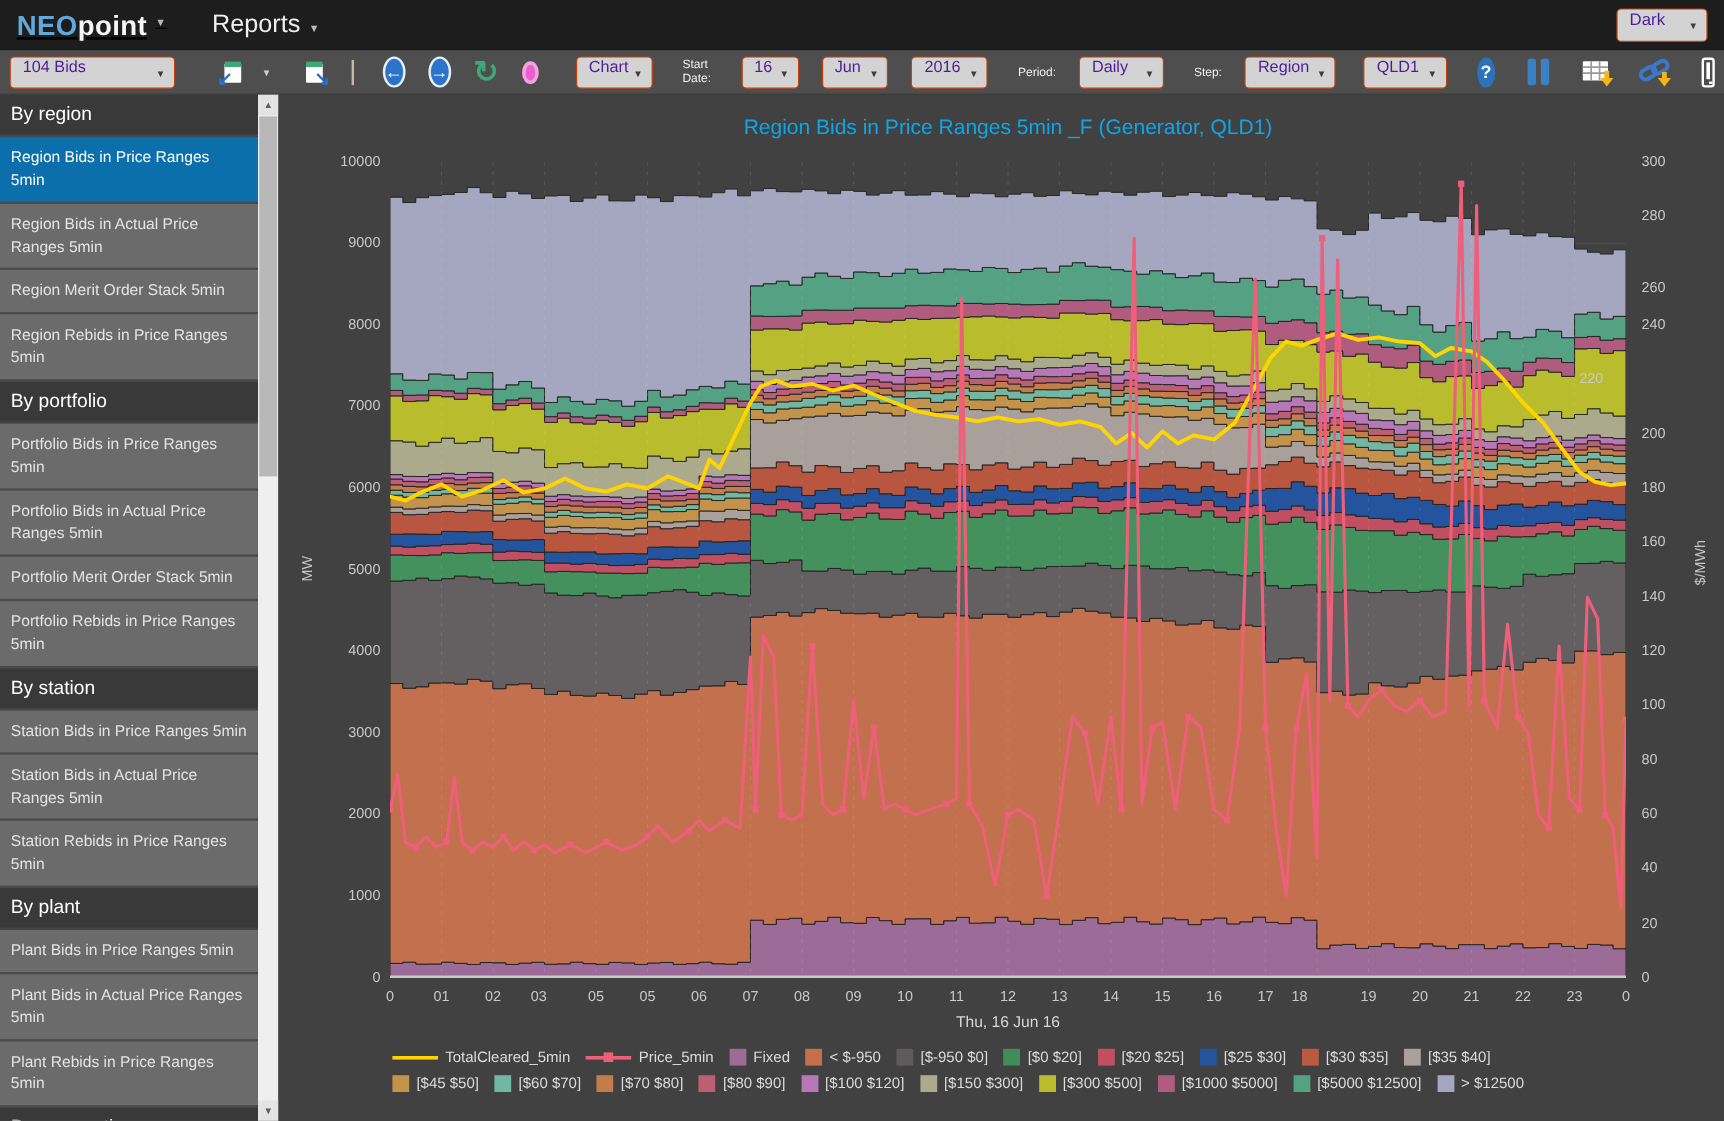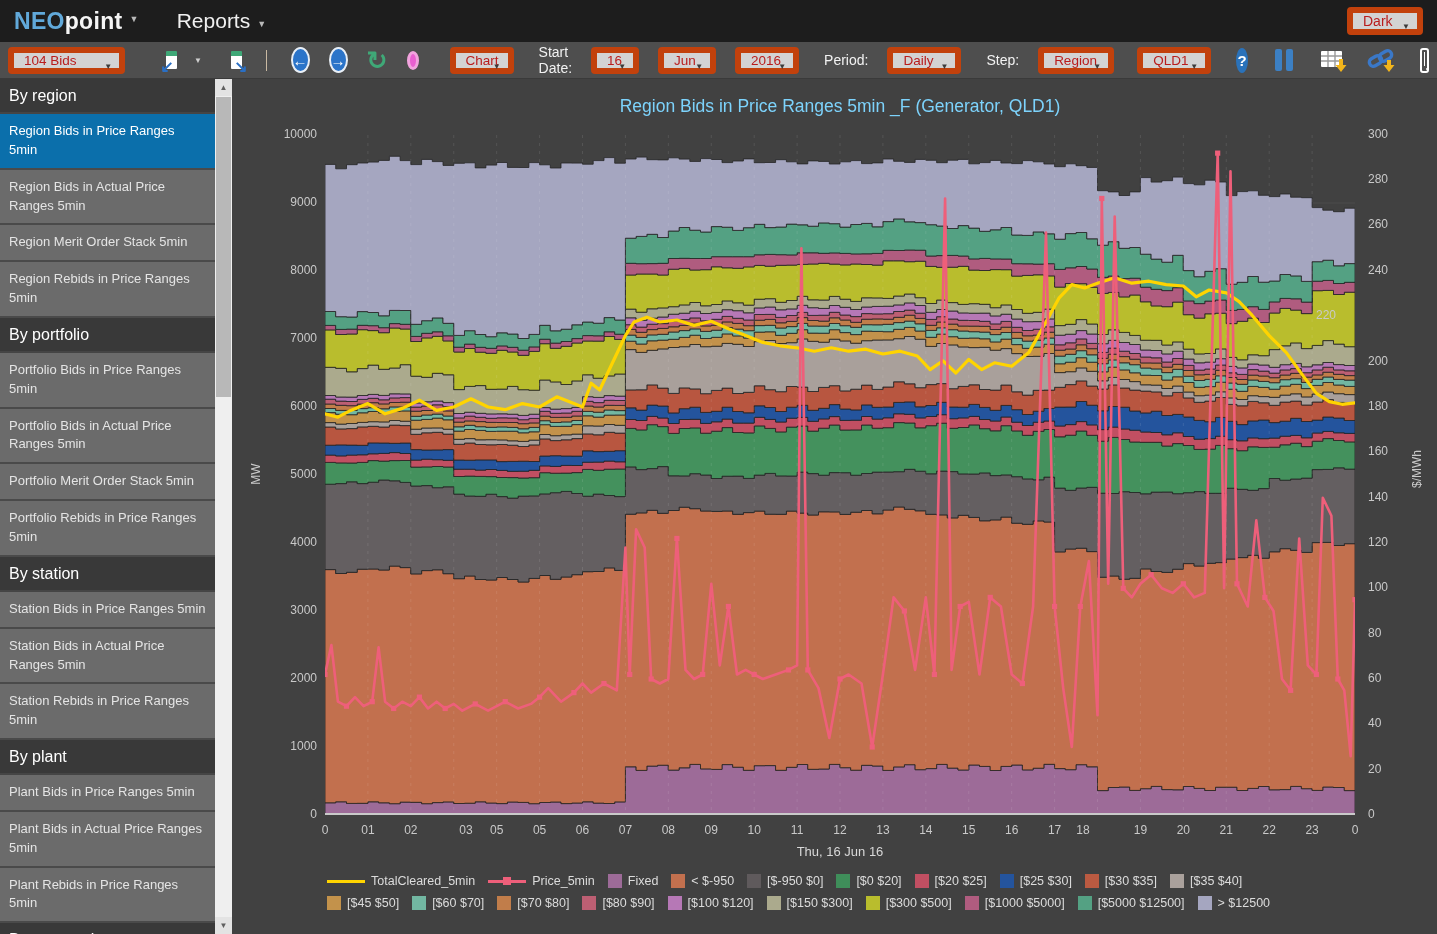--- a/index.html
+++ b/index.html
@@ -1,38 +1,38 @@
 <!DOCTYPE html>
 <html><head>
 <meta charset="utf-8">
 <style>
   * { box-sizing: border-box; margin: 0; padding: 0; }
   html,body { width:1437px; height:934px; overflow:hidden; background:#414141;
     font-family:"Liberation Sans", sans-serif; }
 
   
   .topbar { height:42px; background:#1d1d1d; display:flex; align-items:center; padding:0 14px; }
-  .brand { font-size:23px; font-weight:bold; letter-spacing:0.3px; cursor:pointer; display:flex; align-items:flex-start;}
+  .brand { font-size:23px; font-weight:bold; letter-spacing:0.3px; cursor:pointer; display:flex; align-items:flex-start;text-decoration:underline;}
   .brand .neo { color:#61a9da; }
   .brand .point { color:#f5f5f5; }
   .menu-caret { color:#b9b9b9; font-size:9px; margin-left:7px; margin-top:6px;}
   .top-menu { color:#f0f0f0; font-size:21px; margin-left:38px; cursor:pointer; display:flex; align-items:center;}
   .top-spacer { flex:1; }
 
   
-  .dd { background:#d3d3d3; color:#b91c1c; font-size:13.5px; border-radius:4px; height:27px;
-        display:inline-flex; align-items:center; padding:0 22px 0 10px; position:relative;
-        cursor:pointer; border:6px solid #c2410c; white-space:nowrap; }
+  .dd { background:#d3d3d3; color:#4c1d95; font-size:13.5px; border-radius:4px; height:27px;
+        display:inline-flex; align-items:flex-start; padding:0 22px 0 10px; position:relative;
+        cursor:pointer; border:1px solid #c2410c; white-space:nowrap; }
   .dd::after { content:"▼"; font-size:8px; color:#3c3c3c; position:absolute; right:7px; top:9px; }
   .dd.theme { height:28px; min-width:76px; font-size:14px; }
 
   
   .toolbar { height:37px; background:#4e4e4e; border-bottom:1px solid #3a3a3a;
              display:flex; align-items:center; padding:0 8px; gap:19px; }
-  .tb-label { color:#f2f2f2; font-size:14px; margin-left:6px; }
+  .tb-label { color:#f2f2f2; font-size:10px; margin-left:6px; }
   .sep { width:2px; height:21px; background:#c9b9a2; margin:0 5px; }
   .winicon { width:23px; height:18px; background:#fff; border-top:5px solid #3fa877; position:relative; border-radius:1px; cursor:pointer;}
   .winicon .ar { position:absolute; font-size:16px; font-weight:bold; color:#2a6fc4; bottom:-7px; }
   .winicon .ar.l { left:-6px; } .winicon .ar.r { right:-6px; }
   .mini-caret { color:#cfcfcf; font-size:8px; margin-left:-2px; cursor:pointer;}
   .nav-circle { width:26px; height:26px; border-radius:50%; background:#2b74c9; border:2px solid #e9eff6;
                 color:#fff; font-weight:bold; font-size:15px; display:flex; align-items:center; justify-content:center;
                 cursor:pointer; line-height:1;}
   .refresh { color:#3fa877; font-weight:bold; font-size:25px; line-height:22px; cursor:pointer;}
   .rec { width:19px; height:19px; border-radius:50%; background:#e95fd0; border:3px solid #f2a3de; cursor:pointer;}
@@ -54,21 +54,21 @@
   .sb-item.selected { background:#0b6fab; color:#ffffff; }
   .sb-scroll { width:17px; background:#efefef; position:relative; }
   .sb-arrow { position:absolute; left:0; width:17px; height:17px; background:#e3e3e3; color:#5f5f5f;
               font-size:8px; text-align:center; line-height:17px; cursor:pointer;}
   .sb-arrow.up { top:0; } .sb-arrow.down { bottom:0; }
   .sb-thumb { position:absolute; top:18px; left:1px; width:15px; height:300px; background:#b8b8b8; cursor:grab;}
 
   
   .chart-pane { position:relative; flex:1; background:#414141; overflow:hidden; }
   .chart-title { position:absolute; left:93px; width:1030px; top:17px; text-align:center;
-                 color:#7dd3fc; font-size:17.5px; }
+                 color:#0ea5e9; font-size:17.5px; }
   #chartsvg { position:absolute; left:93px; top:56px; }
   .tick { position:absolute; font-size:12px; color:#c9c9c9; }
   .axis-unit { position:absolute; font-size:12px; color:#c9c9c9; }
   .axis-unit.left  { left:2px; top:388px; transform:rotate(-90deg); transform-origin:center; width:44px; text-align:center;}
   .axis-unit.right { left:1160px; top:383px; transform:rotate(-90deg); transform-origin:center; width:50px; text-align:center;}
   .date-label { position:absolute; left:93px; width:1030px; top:765px; text-align:center; color:#d8d8d8; font-size:13px; }
   .legend-row { position:absolute; left:95px; width:1115px; display:flex; align-items:center; flex-wrap:nowrap; }
   .legend-row.r1 { top:795px; } .legend-row.r2 { top:817px; }
   .lg-item { display:inline-flex; align-items:center; margin-right:13px; cursor:pointer; }
   .lg-swatch { width:14px; height:14px; display:inline-block; }
@@ -401,27 +401,27 @@
       <div class="tick" style="left: 1136px; top: 592px; width: 40px;">60</div>
       <div class="tick" style="left: 1136px; top: 546.667px; width: 40px;">80</div>
       <div class="tick" style="left: 1136px; top: 501.333px; width: 40px;">100</div>
       <div class="tick" style="left: 1136px; top: 456px; width: 40px;">120</div>
       <div class="tick" style="left: 1136px; top: 410.667px; width: 40px;">140</div>
       <div class="tick" style="left: 1136px; top: 365.333px; width: 40px;">160</div>
       <div class="tick" style="left: 1136px; top: 320px; width: 40px;">180</div>
       <div class="tick" style="left: 1136px; top: 274.667px; width: 40px;">200</div>
       <div class="tick" style="left: 1084px; top: 229.333px; width: 40px;">220</div>
       <div class="tick" style="left: 1136px; top: 184px; width: 40px;">240</div>
-      <div class="tick" style="left: 1136px; top: 138px; width: 40px;">260</div>
+      <div class="tick" style="left: 1136px; top: 153px; width: 40px;">260</div>
       <div class="tick" style="left: 1136px; top: 93.3333px; width: 40px;">280</div>
       <div class="tick" style="left: 1136px; top: 48px; width: 40px;">300</div>
       <div class="tick" style="left: 78px; top: 744px; width: 30px; text-align: center;">0</div>
       <div class="tick" style="left: 120.917px; top: 744px; width: 30px; text-align: center;">01</div>
       <div class="tick" style="left: 163.833px; top: 744px; width: 30px; text-align: center;">02</div>
-      <div class="tick" style="left: 219px; top: 744px; width: 30px; text-align: center;">03</div>
+      <div class="tick" style="left: 202px; top: 744px; width: 30px; text-align: center;">03</div>
       <div class="tick" style="left: 249.667px; top: 744px; width: 30px; text-align: center;">05</div>
       <div class="tick" style="left: 292.583px; top: 744px; width: 30px; text-align: center;">05</div>
       <div class="tick" style="left: 335.5px; top: 744px; width: 30px; text-align: center;">06</div>
       <div class="tick" style="left: 378.417px; top: 744px; width: 30px; text-align: center;">07</div>
       <div class="tick" style="left: 421.333px; top: 744px; width: 30px; text-align: center;">08</div>
       <div class="tick" style="left: 464.25px; top: 744px; width: 30px; text-align: center;">09</div>
       <div class="tick" style="left: 507.167px; top: 744px; width: 30px; text-align: center;">10</div>
       <div class="tick" style="left: 550.083px; top: 744px; width: 30px; text-align: center;">11</div>
       <div class="tick" style="left: 593px; top: 744px; width: 30px; text-align: center;">12</div>
       <div class="tick" style="left: 635.917px; top: 744px; width: 30px; text-align: center;">13</div>

